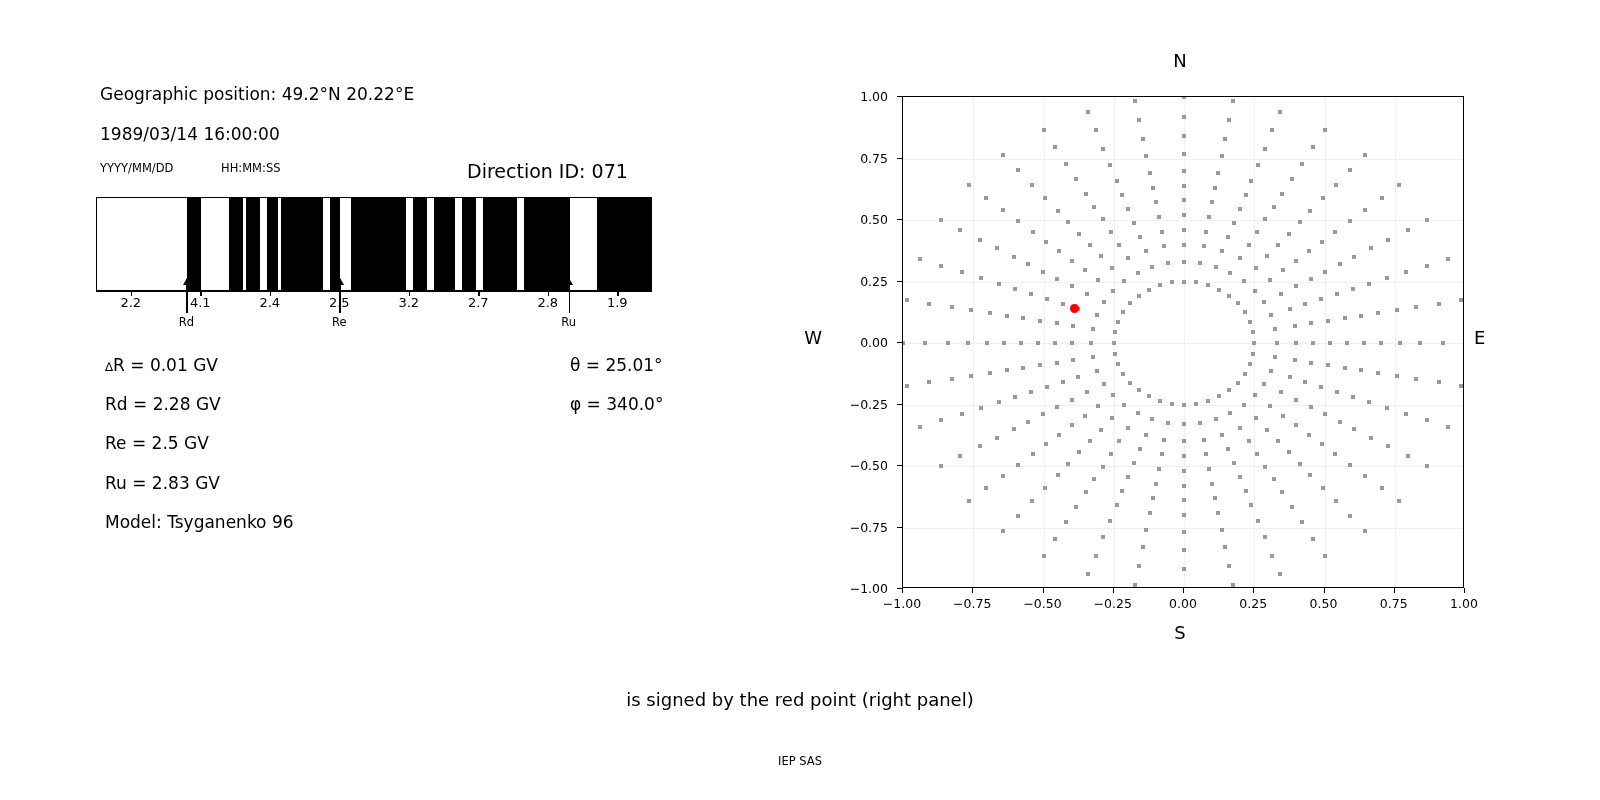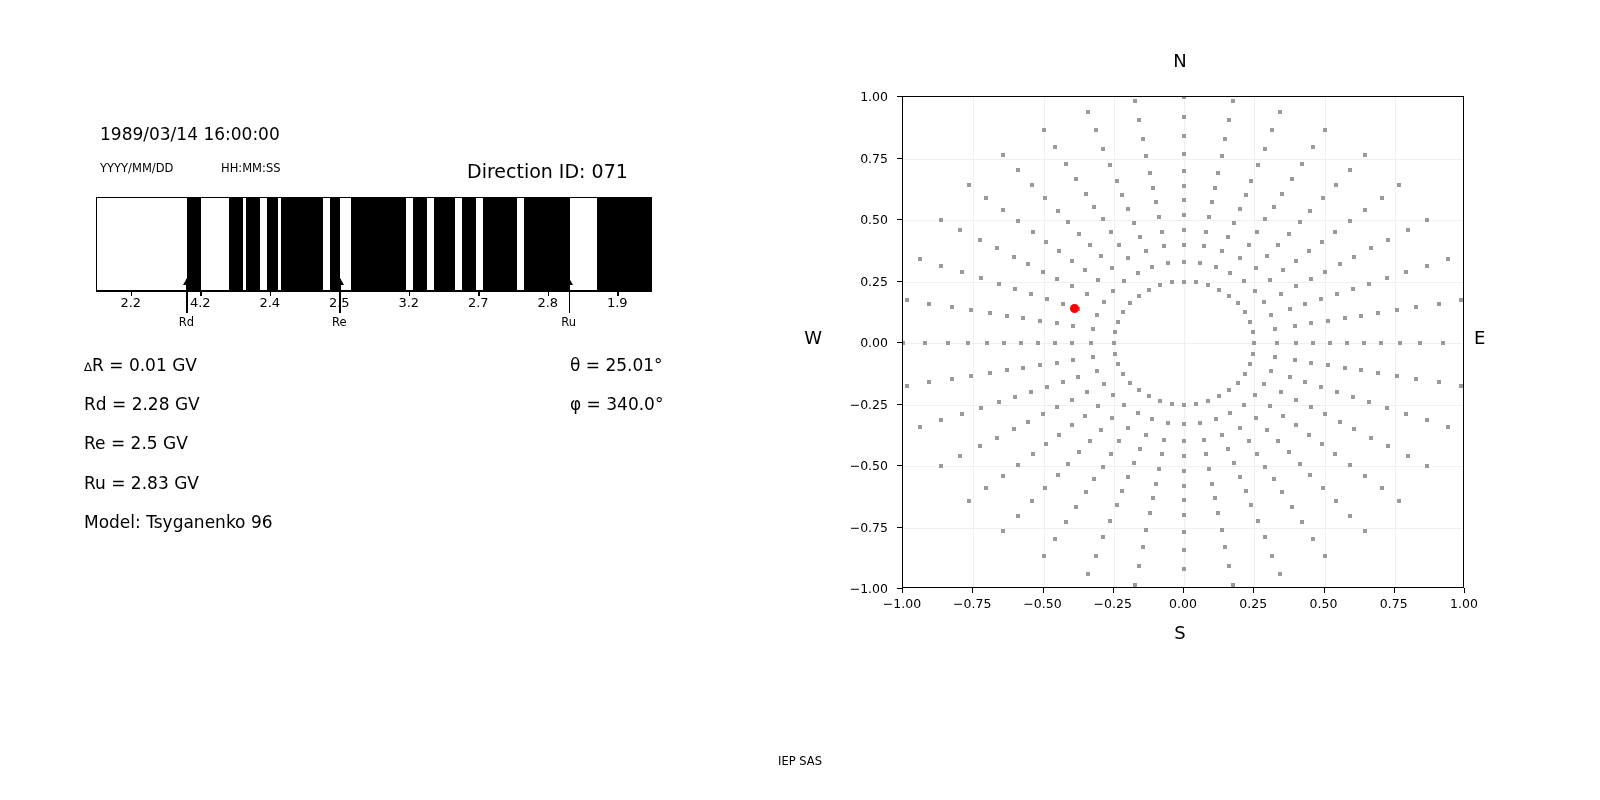--- a/index.html
+++ b/index.html
@@ -22,21 +22,21 @@
   #axis-wrap{left:96px;top:291px;width:556px;height:60px;}
   #axis-line{position:absolute;left:0;top:0;width:556px;height:1px;background:#000;}
   .xtick-label{position:absolute;top:4px;font-size:13px;transform:translateX(-50%);white-space:nowrap;}
   .marker{position:absolute;top:0;}
   .marker .shaft{position:absolute;left:0;top:0;width:1.4px;height:34px;background:#000;}
   .marker .head{position:absolute;left:-3.3px;top:-1px;width:0;height:0;
        border-left:4px solid transparent;border-right:4px solid transparent;border-bottom:7px solid #000;}
   .marker .mlabel{position:absolute;left:0;top:36px;font-size:11.5px;transform:translateX(-50%);white-space:nowrap;}
 
   .param{position:absolute;font-size:17px;white-space:nowrap;}
-  .param-l{left:84px;text-align:right;}
+  .param-l{left:105px;text-align:right;}
   .param-r{left:570px;}
   #p-dr{top:355px;}
   #p-rd{top:394px;}
   #p-re{top:433px;}
   #p-ru{top:473px;}
   #p-model{top:512px;}
   #p-theta{top:355px;}
   #p-phi{top:394px;}
   .delta{font-size:12px;}
 
@@ -61,20 +61,21 @@
 
   
   #caption{left:0;top:684px;width:1600px;text-align:center;font-size:18px;line-height:1.75;}
   #credit{left:0;top:754px;width:1600px;text-align:center;font-size:11.5px;}
 </style>
 </head>
 <body>
 
 <div class="abs" id="left-panel">
 
+  <div class="abs" id="geo-position">Geographic position: 49.2°N 20.22°E</div>
 
   <div class="abs" id="datetime">1989/03/14 16:00:00</div>
 
   <div class="abs" id="fmt-date">YYYY/MM/DD</div>
 
   <div class="abs" id="fmt-time">HH:MM:SS</div>
 
   <div class="abs" id="direction-id">Direction ID: 071</div>
 
   <div class="abs" id="penumbra-wrap">
@@ -97,21 +98,21 @@
 
   <div class="abs" id="axis-wrap">
     <div id="axis-line"></div>
   <div class="marker" style="left: 34.75px;">
         <div class="shaft" style="height: 5px;"></div>
       </div>
       <div class="xtick-label" style="left: 34.75px;">2.2</div>
       <div class="marker" style="left: 104.25px;">
         <div class="shaft" style="height: 5px;"></div>
       </div>
-      <div class="xtick-label" style="left: 104.25px;">4.2</div>
+      <div class="xtick-label" style="left: 104.25px;">4.1</div>
       <div class="marker" style="left: 173.75px;">
         <div class="shaft" style="height: 5px;"></div>
       </div>
       <div class="xtick-label" style="left: 173.75px;">2.4</div>
       <div class="marker" style="left: 243.25px;">
         <div class="shaft" style="height: 5px;"></div>
       </div>
       <div class="xtick-label" style="left: 243.25px;">2.5</div>
       <div class="marker" style="left: 312.75px;">
         <div class="shaft" style="height: 5px;"></div>
@@ -644,14 +645,15 @@
     <div class="xtickmark" style="left: 423.25px; top: 538px;"></div>
     <div class="xtick2" style="left: 493.5px; top: 546px;">0.50</div>
     <div class="xtickmark" style="left: 493.5px; top: 538px;"></div>
     <div class="xtick2" style="left: 563.75px; top: 546px;">0.75</div>
     <div class="xtickmark" style="left: 563.75px; top: 538px;"></div>
     <div class="xtick2" style="left: 634px; top: 546px;">1.00</div>
     <div class="xtickmark" style="left: 634px; top: 538px;"></div>
   </div>
 
 <div class="abs" id="caption">
+  <div>is signed by the red point (right panel)</div>
 </div>
 <div class="abs" id="credit">IEP SAS</div>
 
 </body></html>

